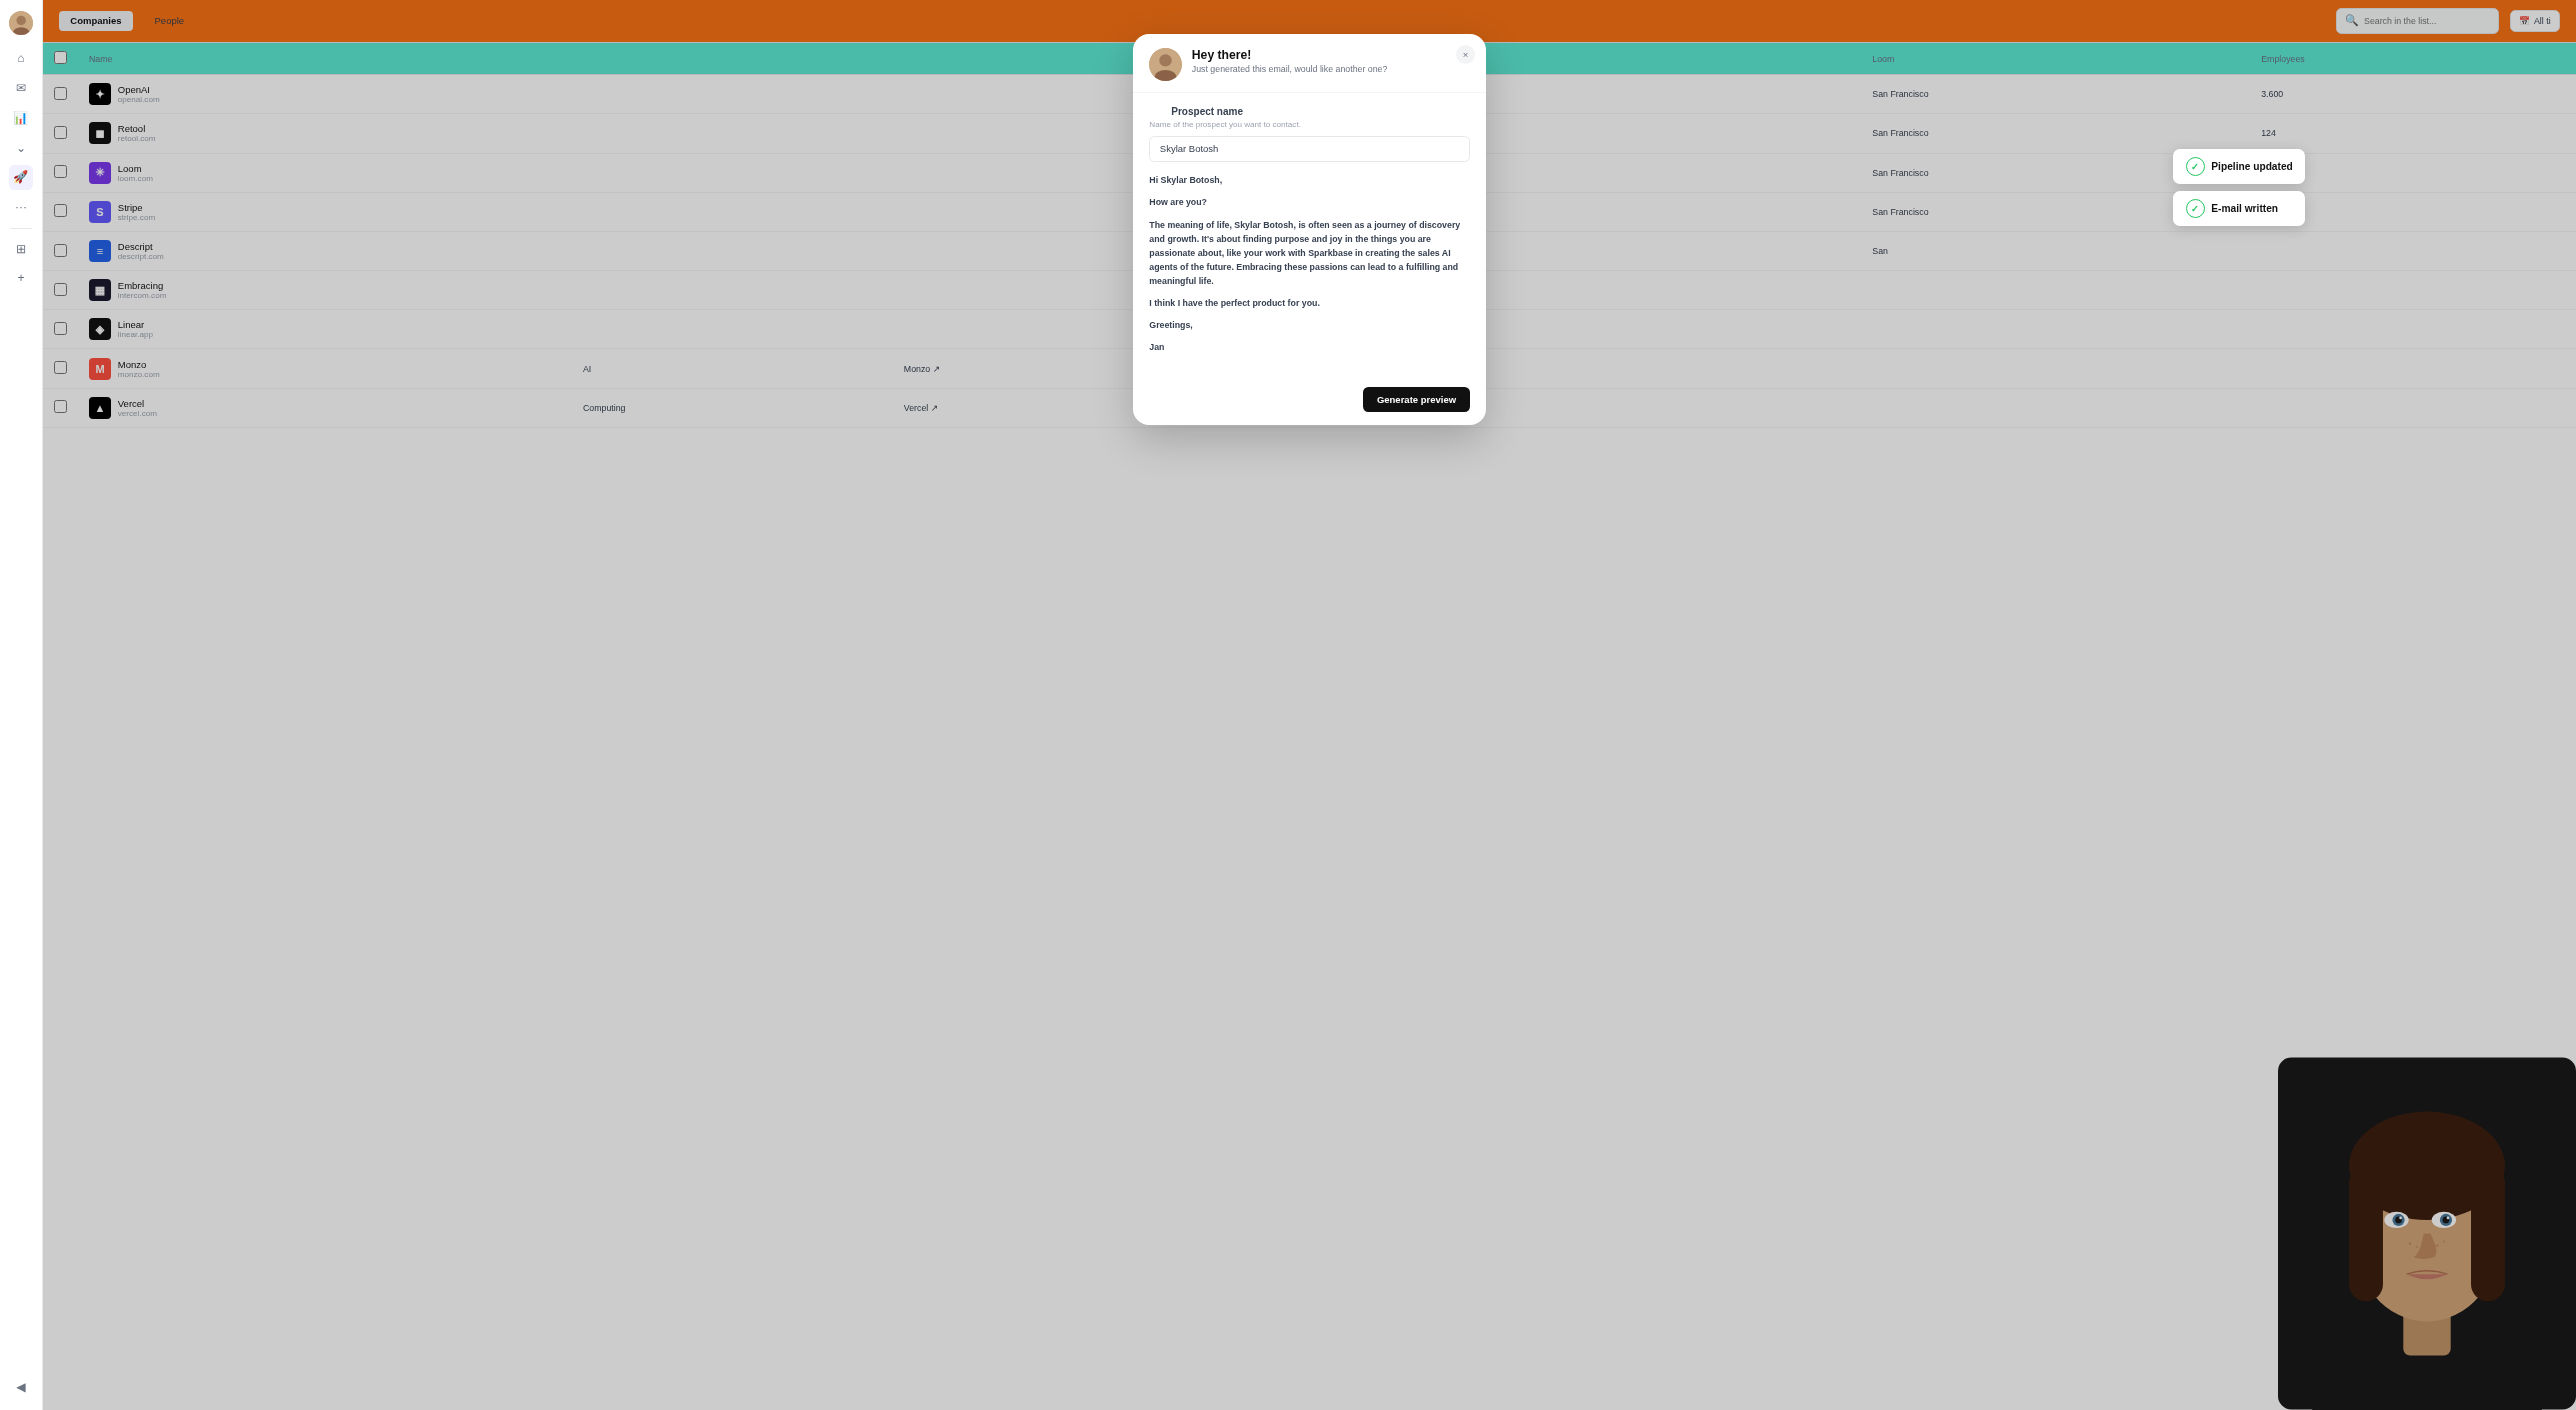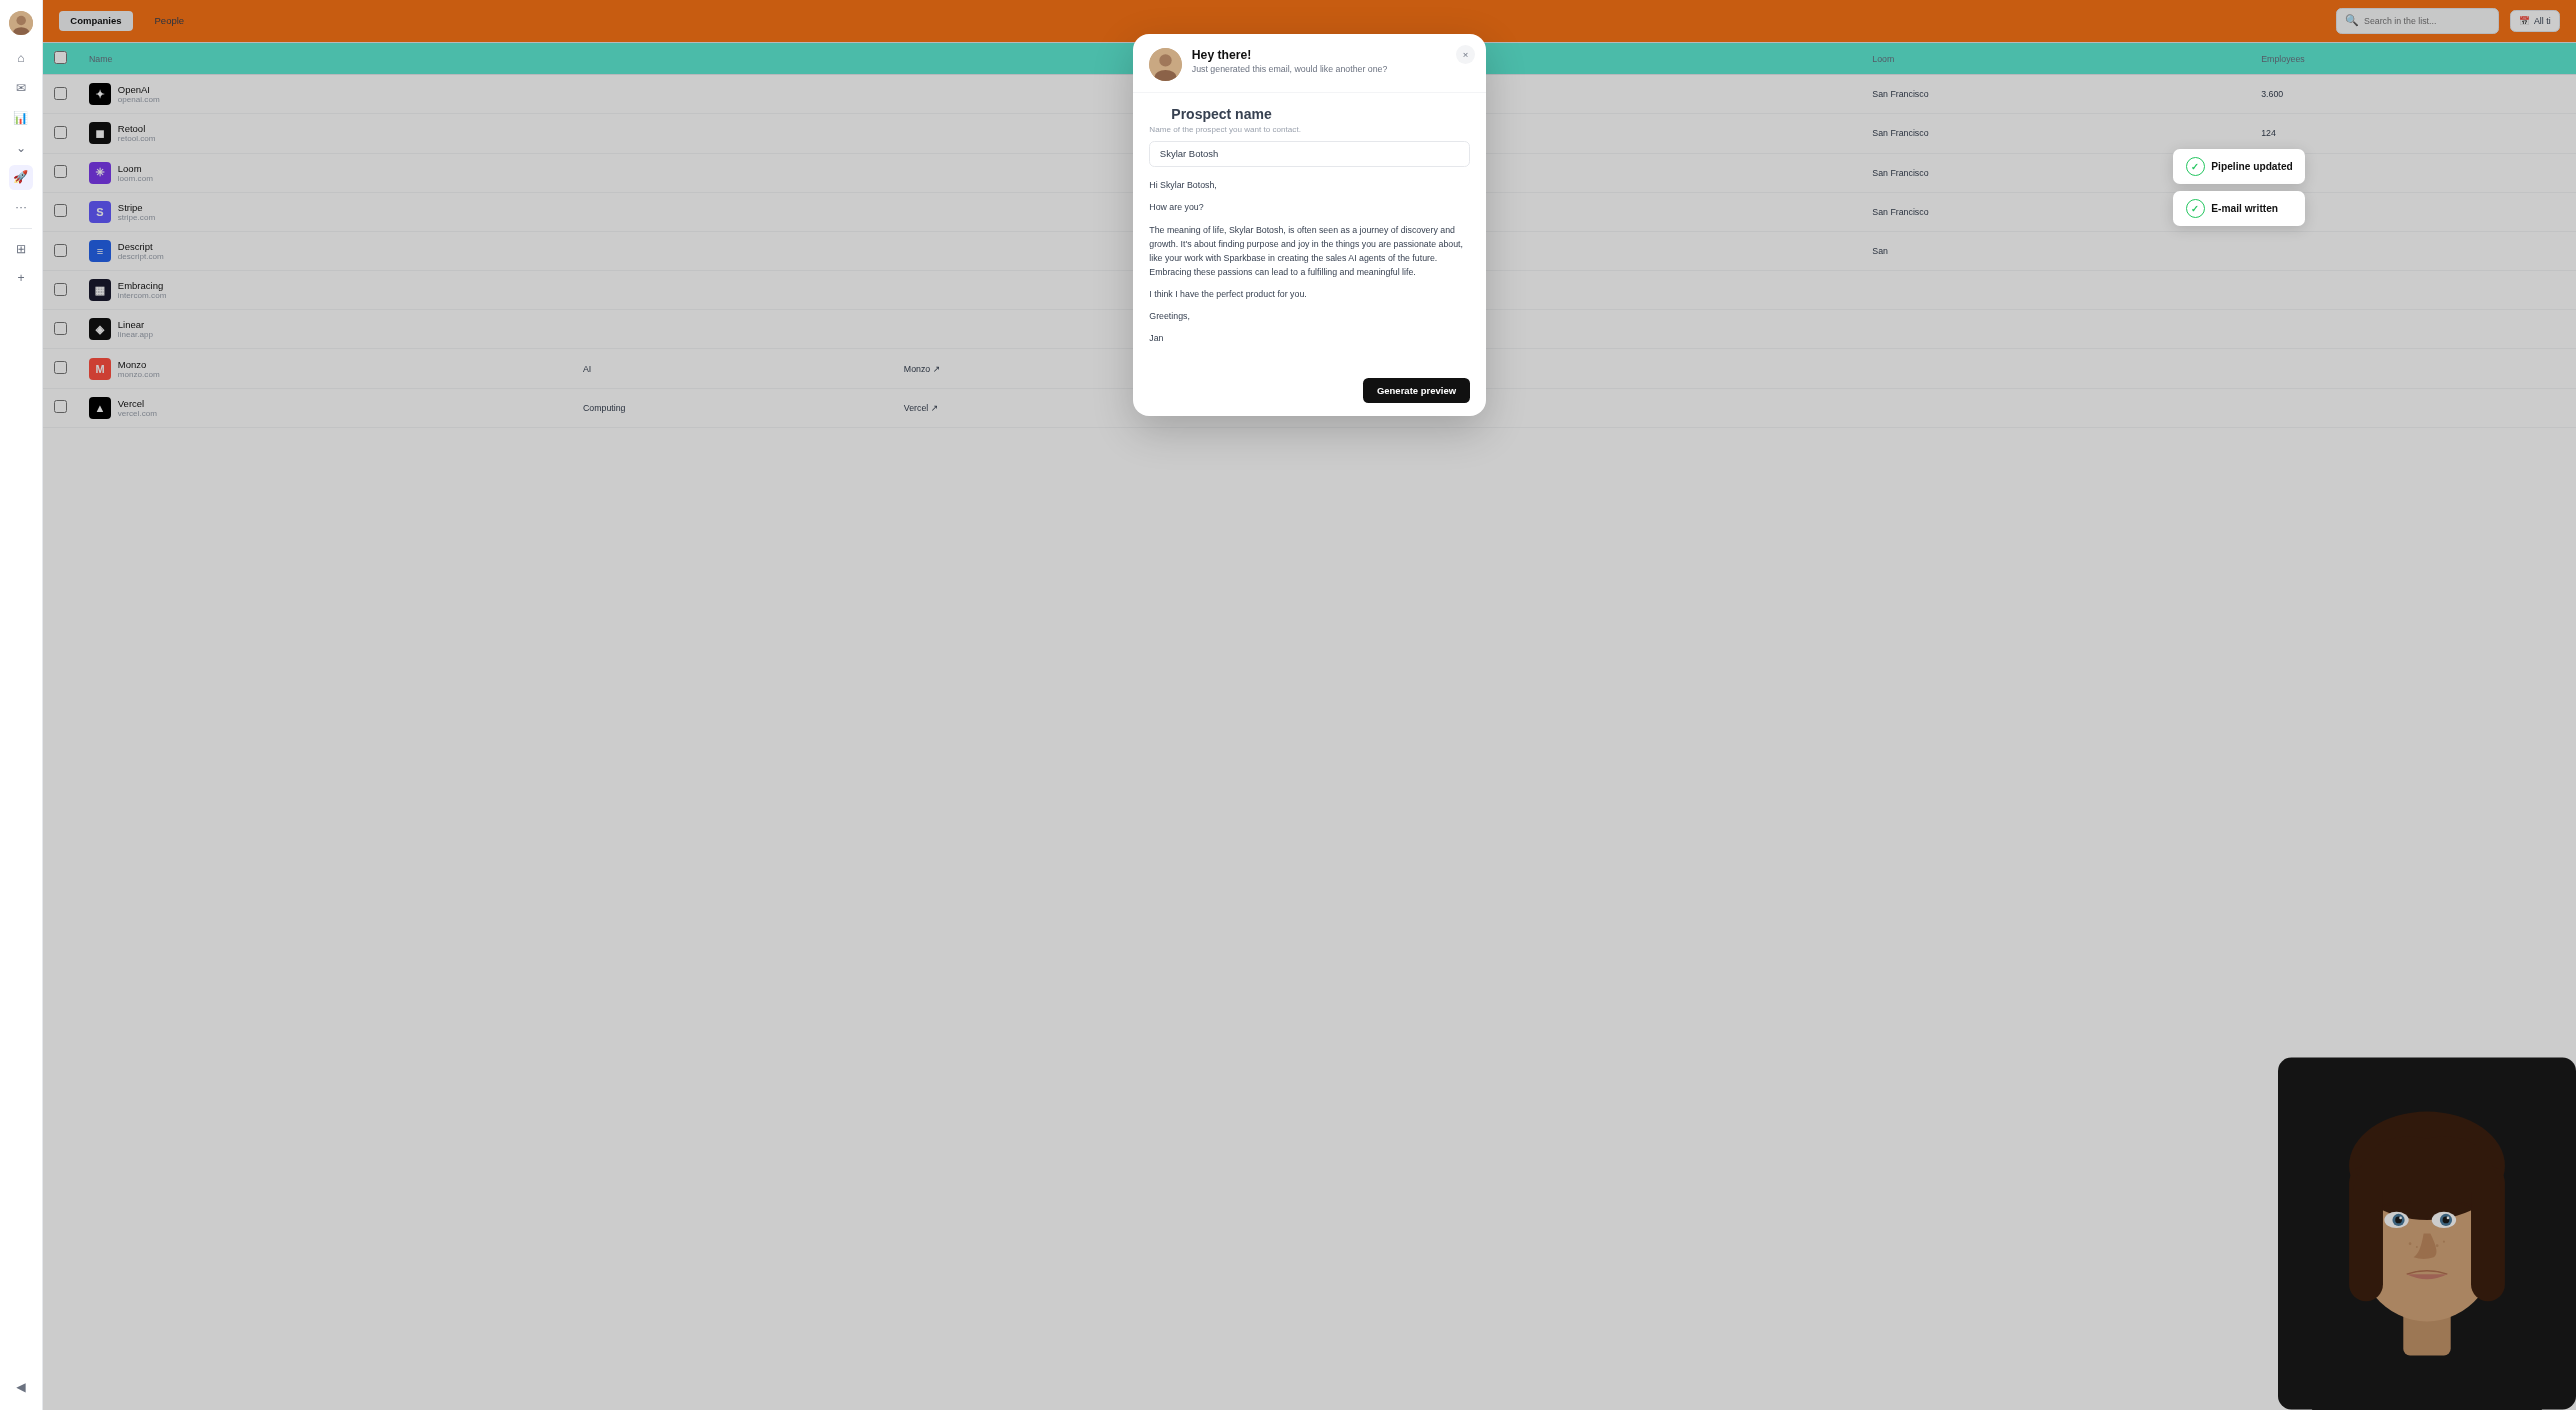--- a/index.html
+++ b/index.html
@@ -233,21 +233,21 @@
       display: flex;
       align-items: center;
       justify-content: center;
       font-size: 9.5px;
       color: #6b7280;
     }
     .modal-body {
       padding: 13.6px 16.3px;
     }
     .field-label {
-      font-size: 14px;
+      font-size: 10px;
       font-weight: 600;
       color: #374151;
       margin-bottom: 2.7px;
       padding-left: 22px;
     }
     .field-hint {
       font-size: 8.1px;
       color: #9ca3af;
       margin-bottom: 6.8px;
     }
@@ -259,21 +259,21 @@
       font-size: 9.5px;
       color: #374151;
       outline: none;
       margin-bottom: 11px;
     }
     .email-body {
       font-size: 8.8px;
       color: #374151;
       line-height: 1.6;
     }
-    .email-body p { margin-bottom: 8.1px; }
+    .email-body p { margin-bottom: 8.1px; font-weight: bold; }
     .modal-footer {
       padding: 11px 16.3px 13.6px;
       display: flex;
       justify-content: flex-end;
     }
     .generate-btn {
       background: #111;
       color: #fff;
       border: none;
       border-radius: 5.4px;

